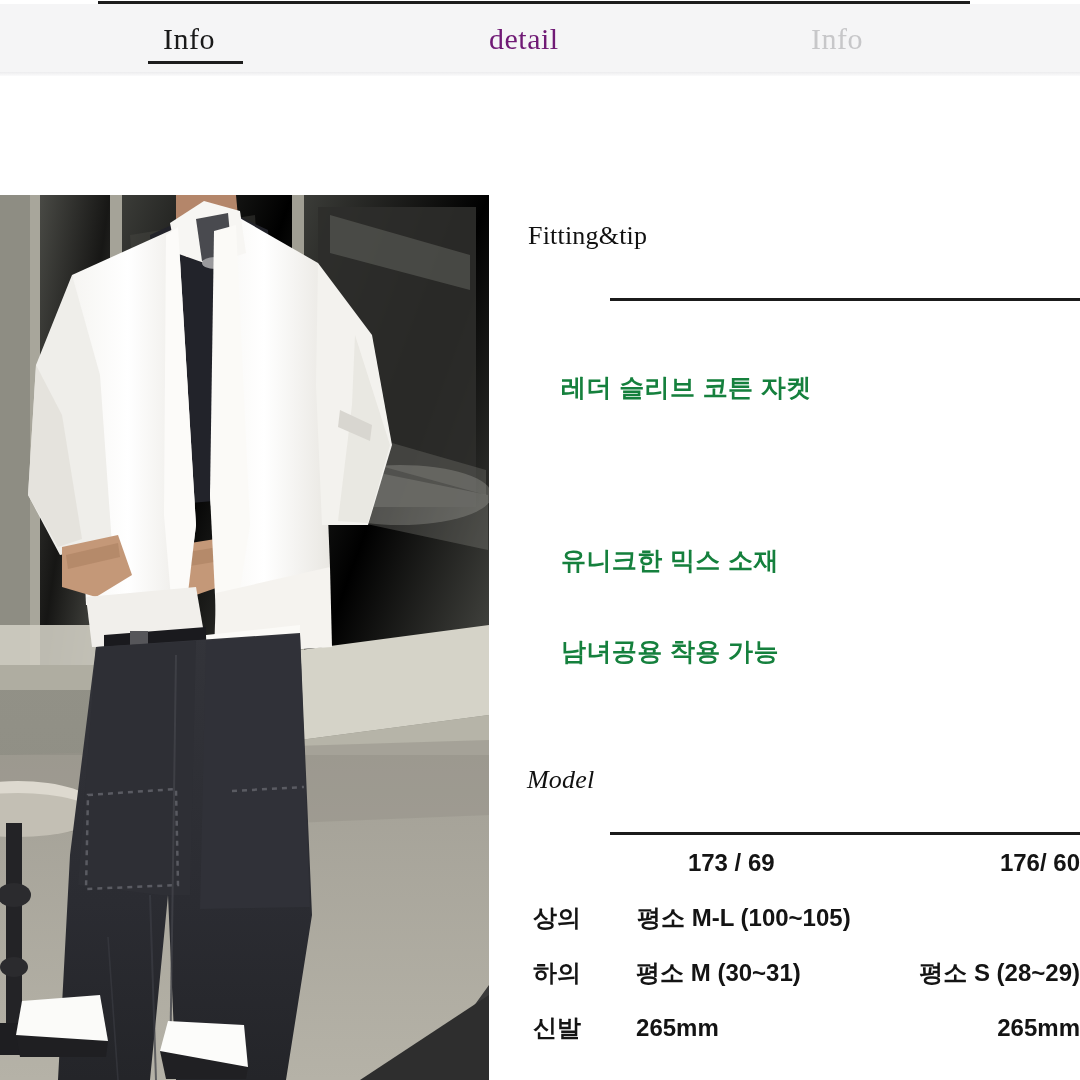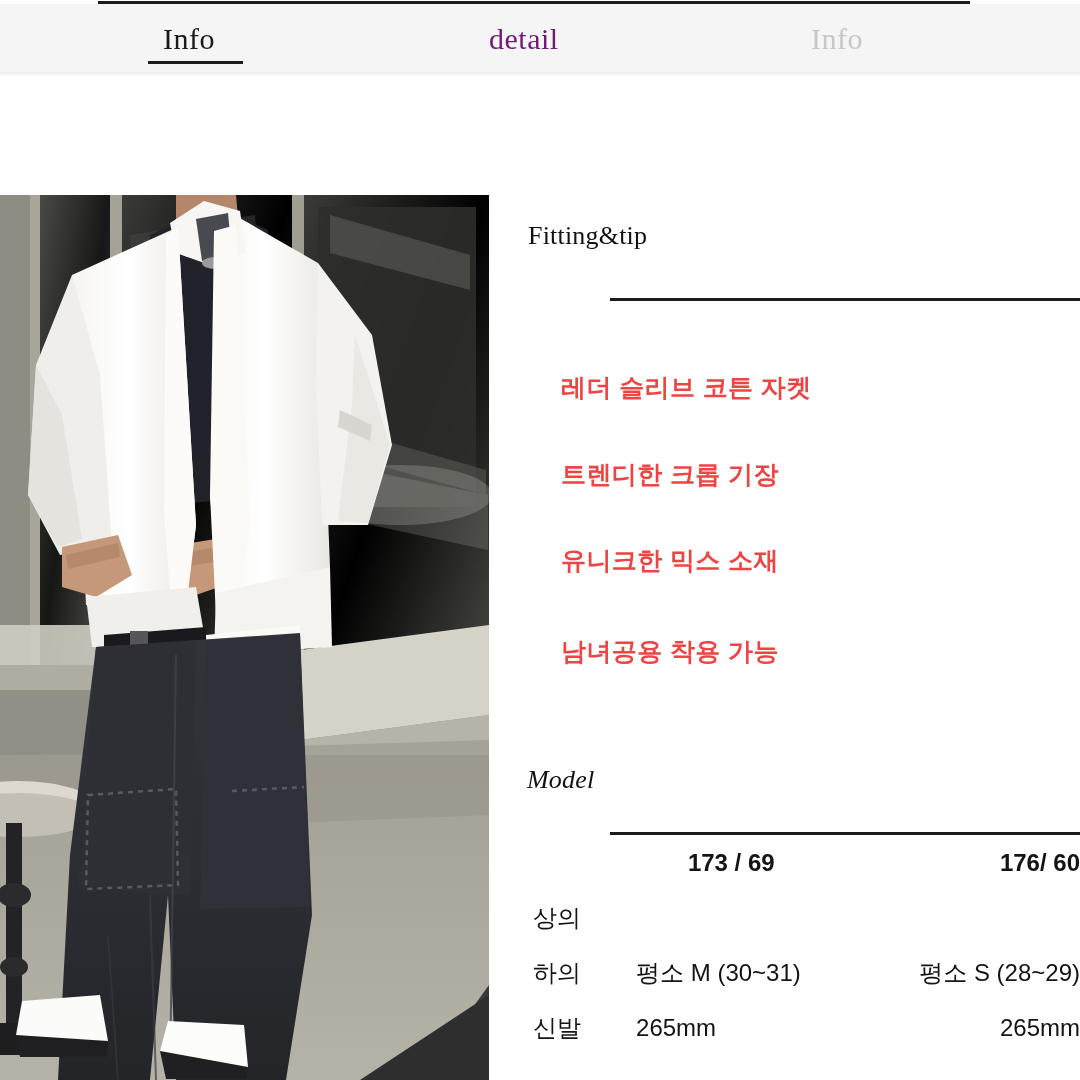--- a/index.html
+++ b/index.html
@@ -63,36 +63,36 @@
   .hrule{
     position:absolute;left:610px;width:470px;height:3px;background:#1b1b1b;
   }
   .hrule-fitting{top:298px;}
   .hrule-model{top:832px;}
 
   .bullet{
     position:absolute;left:561px;
     font-family:"Liberation Sans", sans-serif;
     font-weight:700;font-size:25px;line-height:32px;
-    color:#ef4444;white-space:nowrap;letter-spacing:.4px;
+    color:#15803d;white-space:nowrap;letter-spacing:.4px;
   }
   .b0{top:371px;}
   .b1{top:458px;}
   .b2{top:544px;}
   .b3{top:635px;}
 
   
   .mtable{
     position:absolute;left:528px;top:848px;width:552px;
   }
   .mrow{display:flex;align-items:baseline;height:55px;}
   .mcell{
     font-family:"Liberation Sans", sans-serif;
     font-size:24px;line-height:30px;color:#141414;
-    font-weight:400;white-space:nowrap;
+    font-weight:700;white-space:nowrap;
   }
   .mcell.hdr{font-weight:700;}
   .col-label{width:104px;text-align:left;padding-left:5px;}
   .col-a{width:238px;text-align:left;padding-left:0px;}
   .col-b{width:210px;text-align:right;}
   .hdr-row .col-a{padding-left:52px;}
   .hdr-row .col-b{padding-left:22px;}
   .col-a,.col-b{box-sizing:border-box;}
 </style>
 </head>
@@ -230,35 +230,35 @@
       <rect x="0" y="0" width="489" height="885" fill="none"></rect>
     </svg>
   </div>
 
   <div class="rightcol">
 
     <div class="sec-title fitting-title">Fitting&amp;tip</div>
     <div class="hrule hrule-fitting"></div>
 
     <div class="bullet b0">레더 슬리브 코튼 자켓</div>
-    <div class="bullet b1">트렌디한 크롭 기장</div>
     <div class="bullet b3">남녀공용 착용 가능</div>
     <div class="bullet b2">유니크한 믹스 소재</div>
 
     <div class="sec-title model-title">Model</div>
     <div class="hrule hrule-model"></div>
 
     <div class="mtable">
       <div class="mrow hdr-row">
         <div class="mcell hdr col-label"></div>
         <div class="mcell hdr col-a">173 / 69</div>
         <div class="mcell hdr col-b">176/ 60</div>
       </div>
       <div class="mrow">
         <div class="mcell col-label">상의</div>
+        <div class="mcell col-a">평소 M-L (100~105)</div>
       </div>
       <div class="mrow">
         <div class="mcell col-label">하의</div>
         <div class="mcell col-a">평소 M (30~31)</div>
         <div class="mcell col-b">평소 S (28~29)</div>
       </div>
       <div class="mrow">
         <div class="mcell col-label">신발</div>
         <div class="mcell col-a">265mm</div>
         <div class="mcell col-b">265mm</div>

